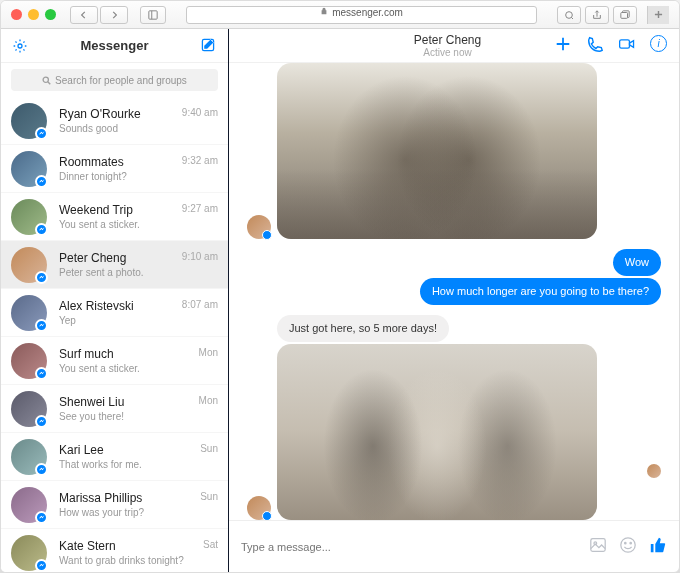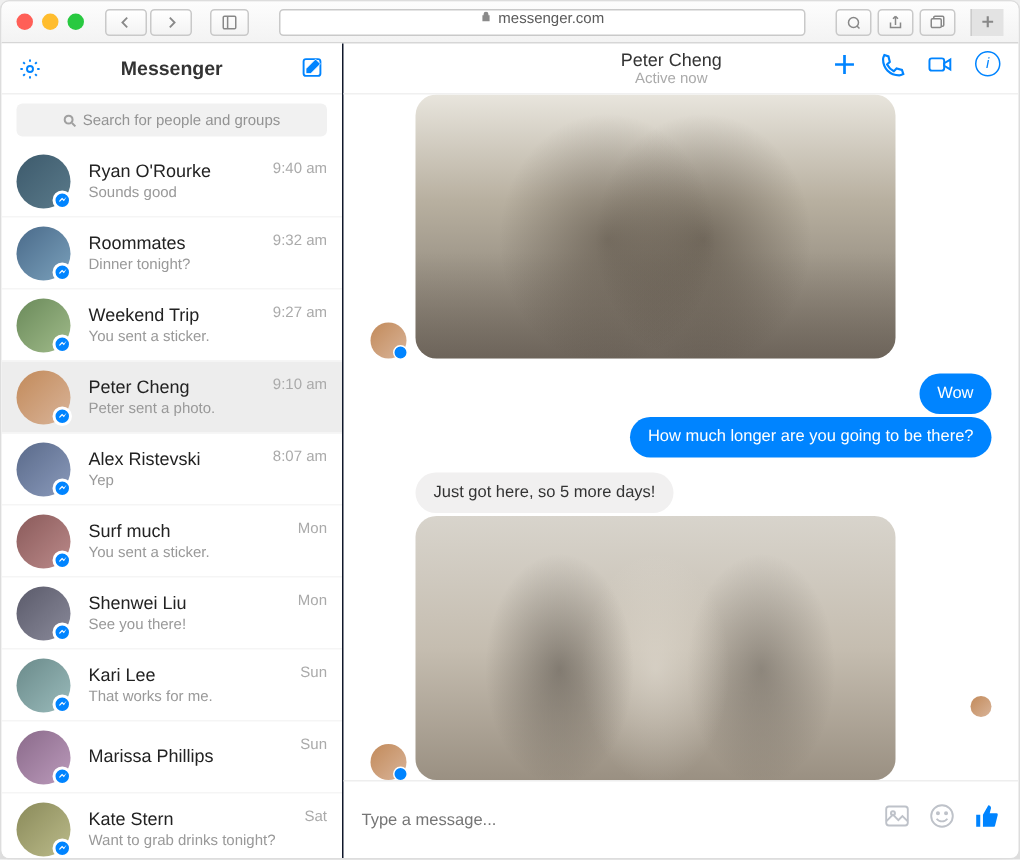--- a/index.html
+++ b/index.html
@@ -285,20 +285,21 @@
         <div class="conv">
             <div class="avatar a8">
               <div class="badge">
                 <svg viewBox="0 0 10 10">
                   <path d="M1 6l3-3 2 2 3-3-3 5-2-2-3 3z"></path>
                 </svg>
               </div>
             </div>
             <div class="conv-text">
               <div class="conv-name">Marissa Phillips</div>
+              <div class="conv-preview">How was your trip?</div>
             </div>
             <div class="conv-time">Sun</div>
           </div>
         <div class="conv">
             <div class="avatar a9">
               <div class="badge">
                 <svg viewBox="0 0 10 10">
                   <path d="M1 6l3-3 2 2 3-3-3 5-2-2-3 3z"></path>
                 </svg>
               </div>

